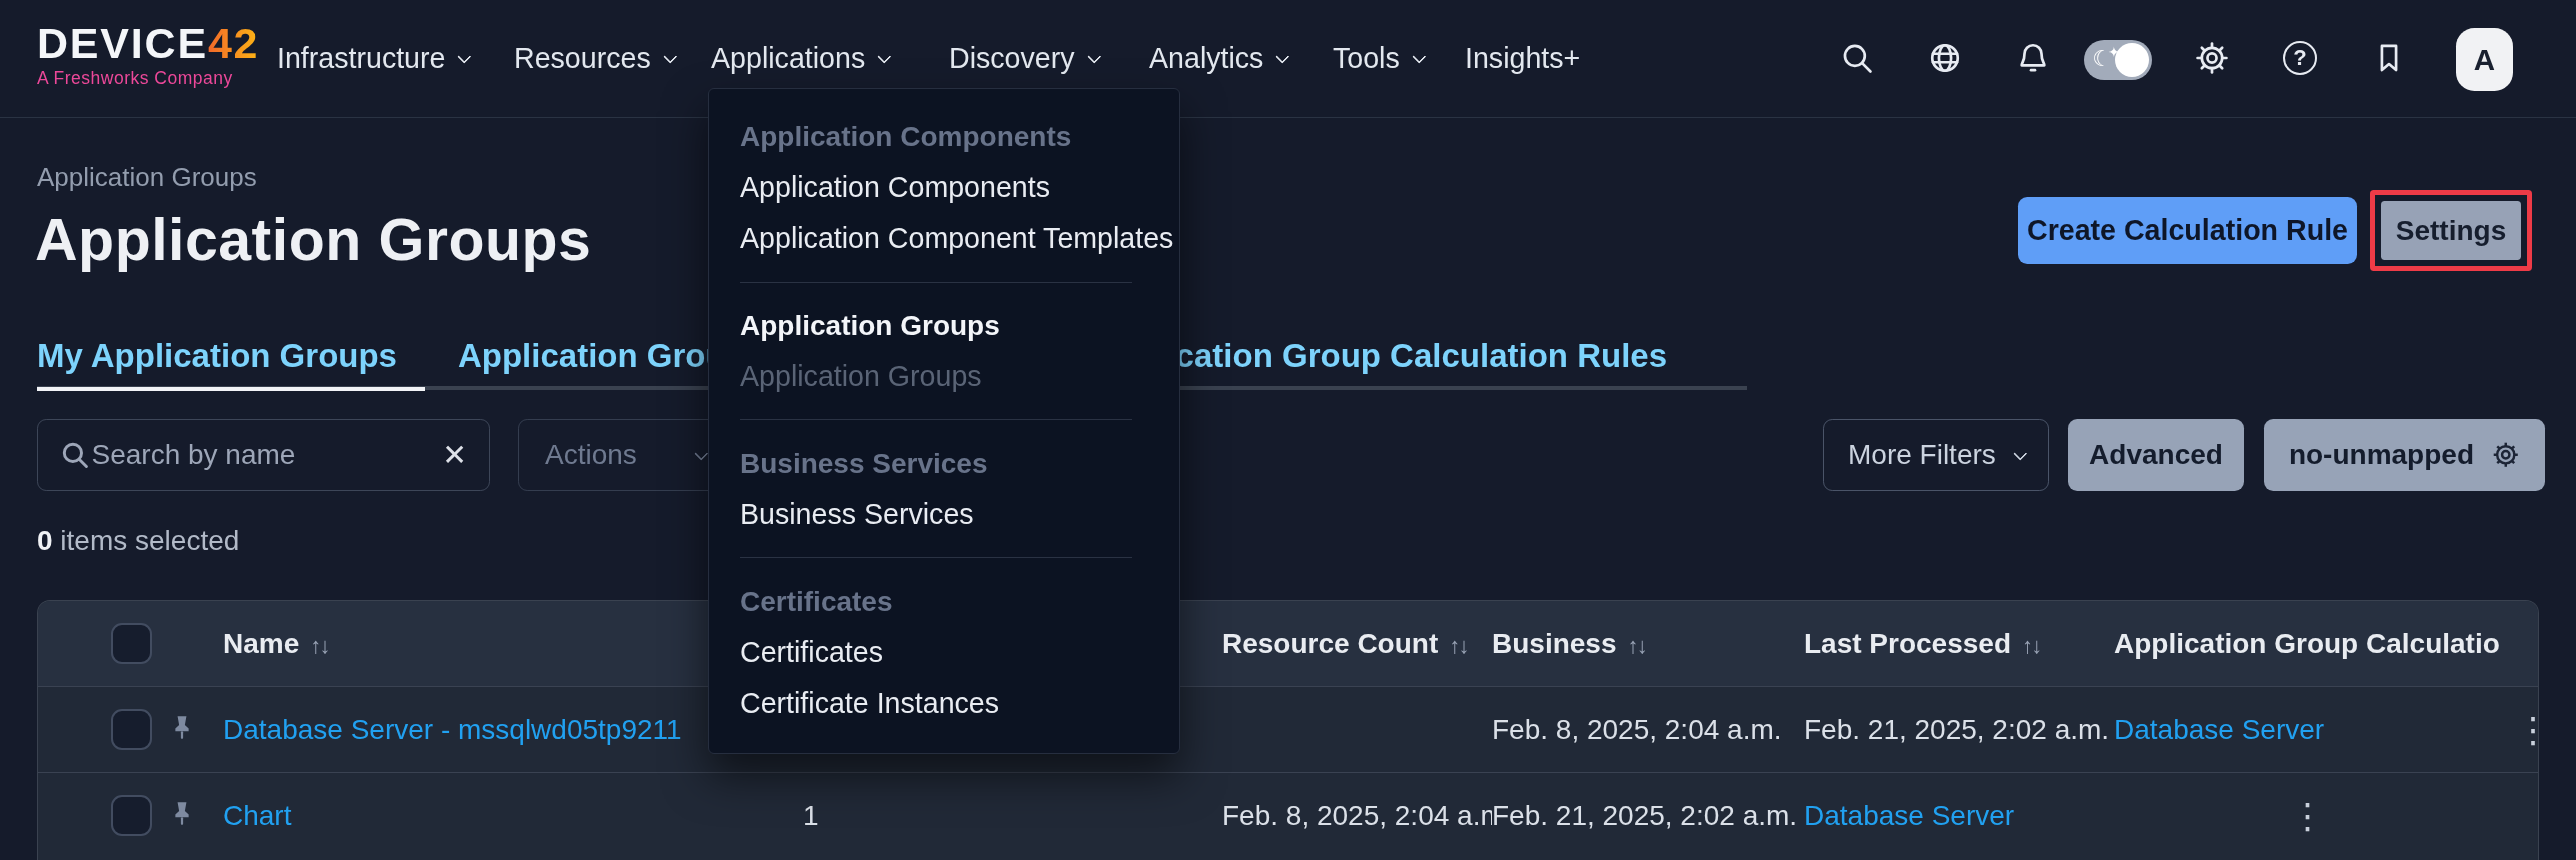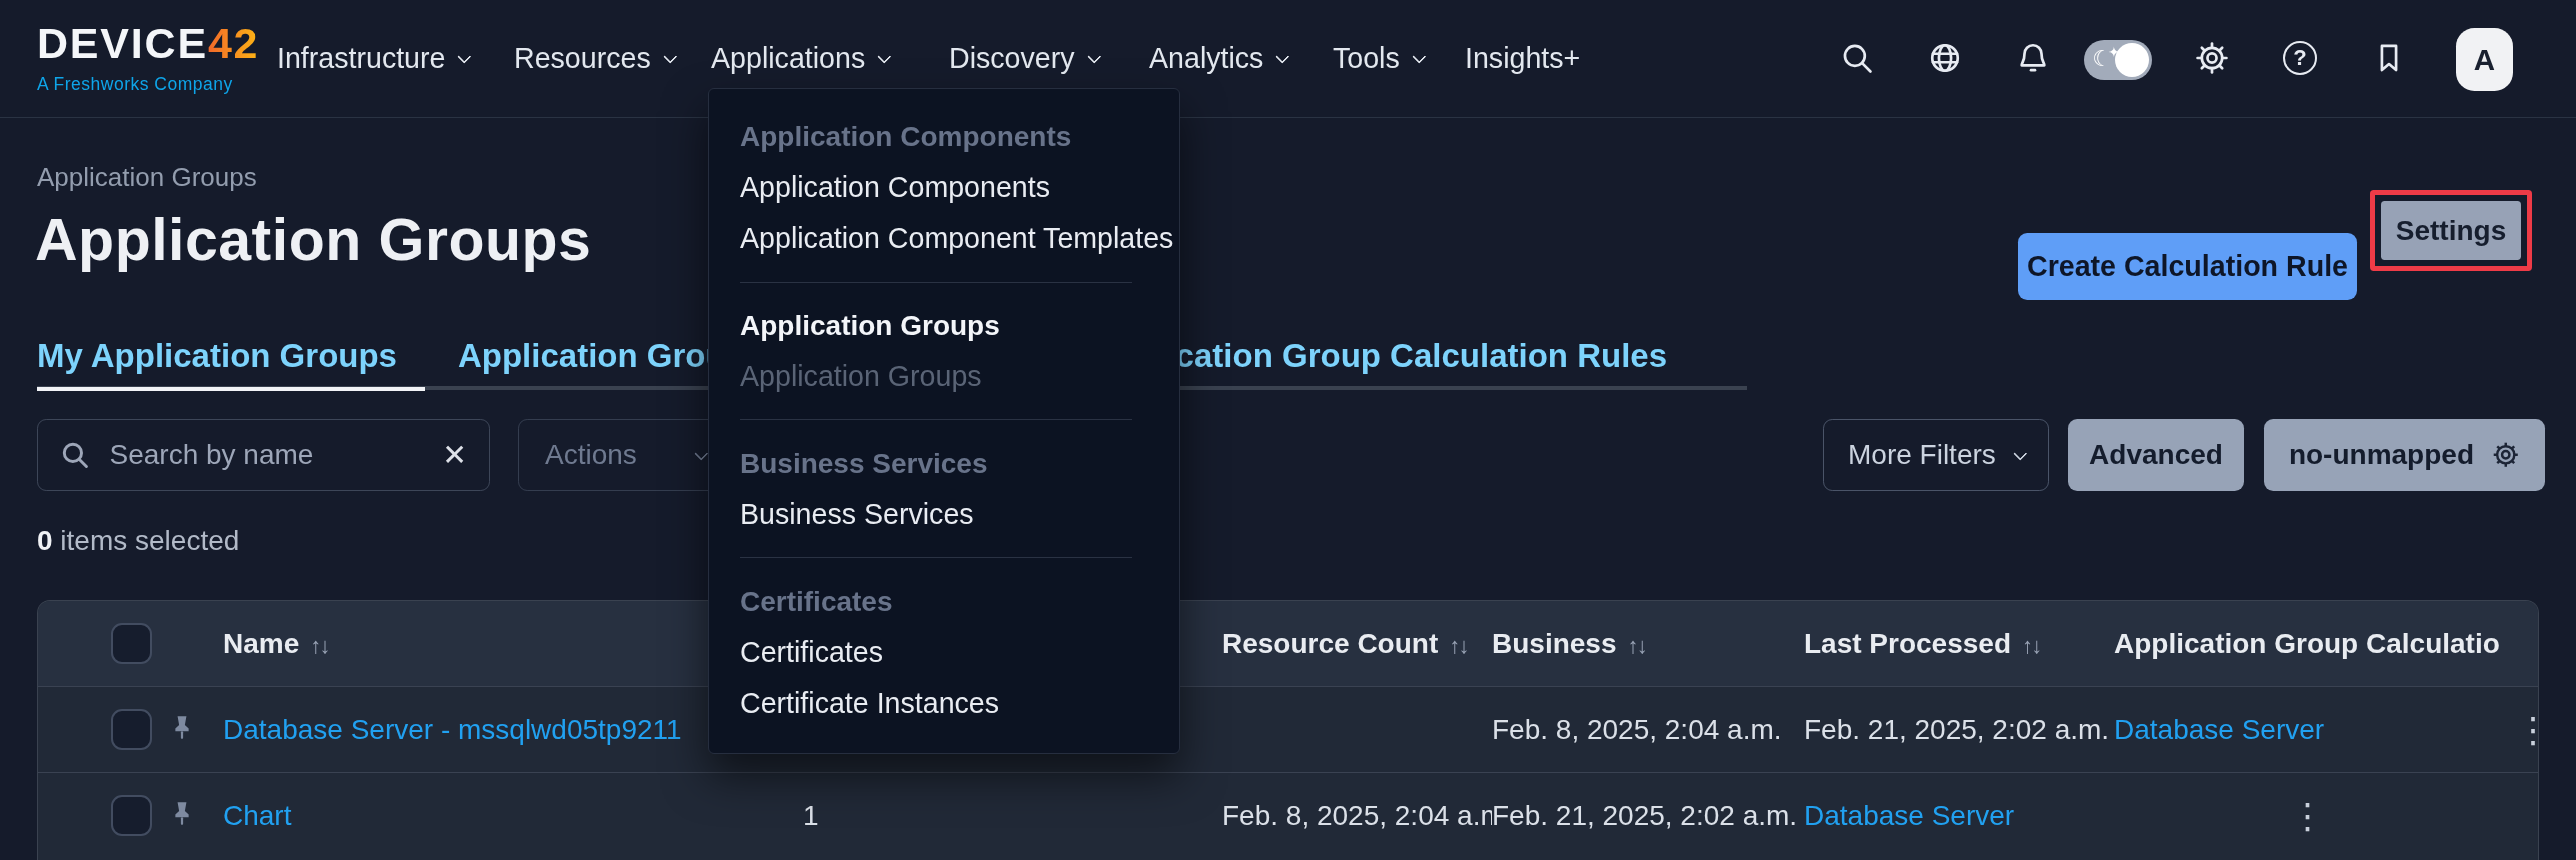--- a/index.html
+++ b/index.html
@@ -10,48 +10,48 @@
     font-family:"Liberation Sans", sans-serif;
     color:#e9ecf2;
   }
   .abs { position:absolute; }
 
   
   #navbar { left:0; top:0; width:2576px; height:118px; background:#151b2b; border-bottom:1.8px solid #2a3343; z-index:10; }
   .logo { left:37px; top:20px; }
   .logo-line { font-size:43px; font-weight:bold; letter-spacing:1.8px; color:#f4f6f9; line-height:46px; }
   .logo-accent { background:linear-gradient(90deg,#f2692a,#fdb515); -webkit-background-clip:text; background-clip:text; color:transparent; }
-  .logo-tag { font-size:17.5px; color:#0ea5e9; letter-spacing:0.5px; margin-top:8px; }
+  .logo-tag { font-size:17.5px; color:#ec4899; letter-spacing:0.5px; margin-top:2px; }
   .nav-item { top:0; height:116px; display:flex; align-items:center; font-size:28.6px; color:#e3e8ef; cursor:pointer; }
   .chev { width:12px; height:12px; border-right:2.8px solid currentColor; border-bottom:2.8px solid currentColor; transform:rotate(45deg) translateY(-1.8px); display:inline-block; margin-left:13px; border-radius:0.9px; }
   .chev.sm { width:10px; height:10px; }
   .nav-icon { top:0; height:116px; width:42px; display:flex; align-items:center; justify-content:center; color:#e7ebf2; cursor:pointer; }
   .nav-icon svg { width:34px; height:34px; stroke:currentColor; fill:none; stroke-width:1.9; stroke-linecap:round; stroke-linejoin:round; }
   #theme-toggle { left:2084px; top:40px; width:68px; height:40px; background:#a2abba; border-radius:20px; cursor:pointer; }
   #theme-knob { position:absolute; right:2.8px; top:2.8px; width:34px; height:34px; border-radius:50%; background:#ffffff; }
   #theme-moon { position:absolute; left:8.3px; top:6.4px; color:#ffffff; font-size:22px; }
   #theme-spark { position:absolute; left:24px; top:3.7px; color:#ffffff; font-size:14px; }
   #avatar { left:2456px; top:28px; width:57px; height:63px; border-radius:18.4px; background:#f1f2f4; color:#1a2130; font-size:29.5px; font-weight:bold; display:flex; align-items:center; justify-content:center; cursor:pointer; }
   .help-circle { width:34px; height:34px; border:2.3px solid #e7ebf2; border-radius:50%; font-size:22px; font-weight:bold; display:flex; align-items:center; justify-content:center; }
 
   
   #breadcrumb { left:37px; top:162px; font-size:26px; color:#939dae; }
   #page-title { left:35px; top:206px; font-size:59px; font-weight:bold; color:#eef0f4; letter-spacing:0.5px; }
-  #create-btn { left:2018px; top:197px; width:339px; height:67px; background:#5f9ef7; border-radius:9.2px; border:none; font-family:inherit; font-size:28.6px; font-weight:bold; color:#0e1628; display:flex; align-items:center; justify-content:center; cursor:pointer;margin-top:36px; }
+  #create-btn { left:2018px; top:197px; width:339px; height:67px; background:#5f9ef7; border-radius:9.2px; border:none; font-family:inherit; font-size:28.6px; font-weight:bold; color:#0e1628; display:flex; align-items:center; justify-content:center; cursor:pointer; }
   #settings-highlight { left:2370px; top:190px; width:162px; height:81px; border:5.5px solid #ee3b47; border-radius:3.7px; background:transparent; }
   #settings-btn { left:2381px; top:201px; width:140px; height:59px; background:#97a2b6; border-radius:3.7px; border:none; font-family:inherit; font-size:28px; font-weight:bold; color:#161e2e; display:flex; align-items:center; justify-content:center; cursor:pointer; }
 
   
   #tabs { left:37px; top:324px; width:1710px; height:66px; display:flex; border-bottom:4.6px solid #3a4250; }
   .tab { font-size:33px; font-weight:bold; color:#7dd3fc; padding:13px 33px 0 33px; cursor:pointer; white-space:nowrap; }
   .tab.active { border-bottom:4.6px solid #f2f4f7; margin-bottom:-4.6px; padding-left:0; padding-right:28px; }
   .tab.t3 { margin-left:263px; }
 
   
-  #search-box { left:37px; top:419px; width:453px; height:72px; border:1.8px solid #3d4658; border-radius:9.2px; display:flex; align-items:center; padding:0 22px; gap:20px; }
+  #search-box { left:37px; top:419px; width:453px; height:72px; border:1.8px solid #3d4658; border-radius:9.2px; display:flex; align-items:center; padding:0 22px; gap:2px; }
   #search-box svg { width:29.5px; height:29.5px; stroke:#9da6b8; fill:none; stroke-width:2.4; stroke-linecap:round; }
   #search-placeholder { flex:1; font-size:28px; color:#9da6b8; }
   #search-clear { font-size:29.5px; color:#dde1e8; cursor:pointer; }
   #actions-btn { left:518px; top:419px; width:214px; height:72px; border:1.8px solid #343d4f; border-radius:9.2px; display:flex; align-items:center; justify-content:space-between; padding:0 26px; font-size:28px; color:#6f7a90; cursor:default; }
   #more-filters-btn { left:1823px; top:419px; width:226px; height:72px; border:1.8px solid #4a5468; border-radius:9.2px; display:flex; align-items:center; justify-content:space-between; padding:0 24px; font-size:28px; color:#cbd3df; cursor:pointer; }
   #advanced-btn { left:2068px; top:419px; width:176px; height:72px; background:#97a3b7; border-radius:9.2px; border:none; font-family:inherit; font-size:28px; font-weight:bold; color:#141c2c; display:flex; align-items:center; justify-content:center; cursor:pointer; }
   #saved-view-btn { left:2264px; top:419px; width:281px; height:72px; background:#97a3b7; border-radius:9.2px; border:none; font-family:inherit; font-size:28px; font-weight:bold; color:#141c2c; display:flex; align-items:center; justify-content:center; gap:16.6px; cursor:pointer; }
   #saved-view-btn svg { width:29.5px; height:29.5px; stroke:#1d2536; fill:none; stroke-width:2; }
 
   #selected-line { left:37px; top:525px; font-size:28px; color:#b2bac8; }

